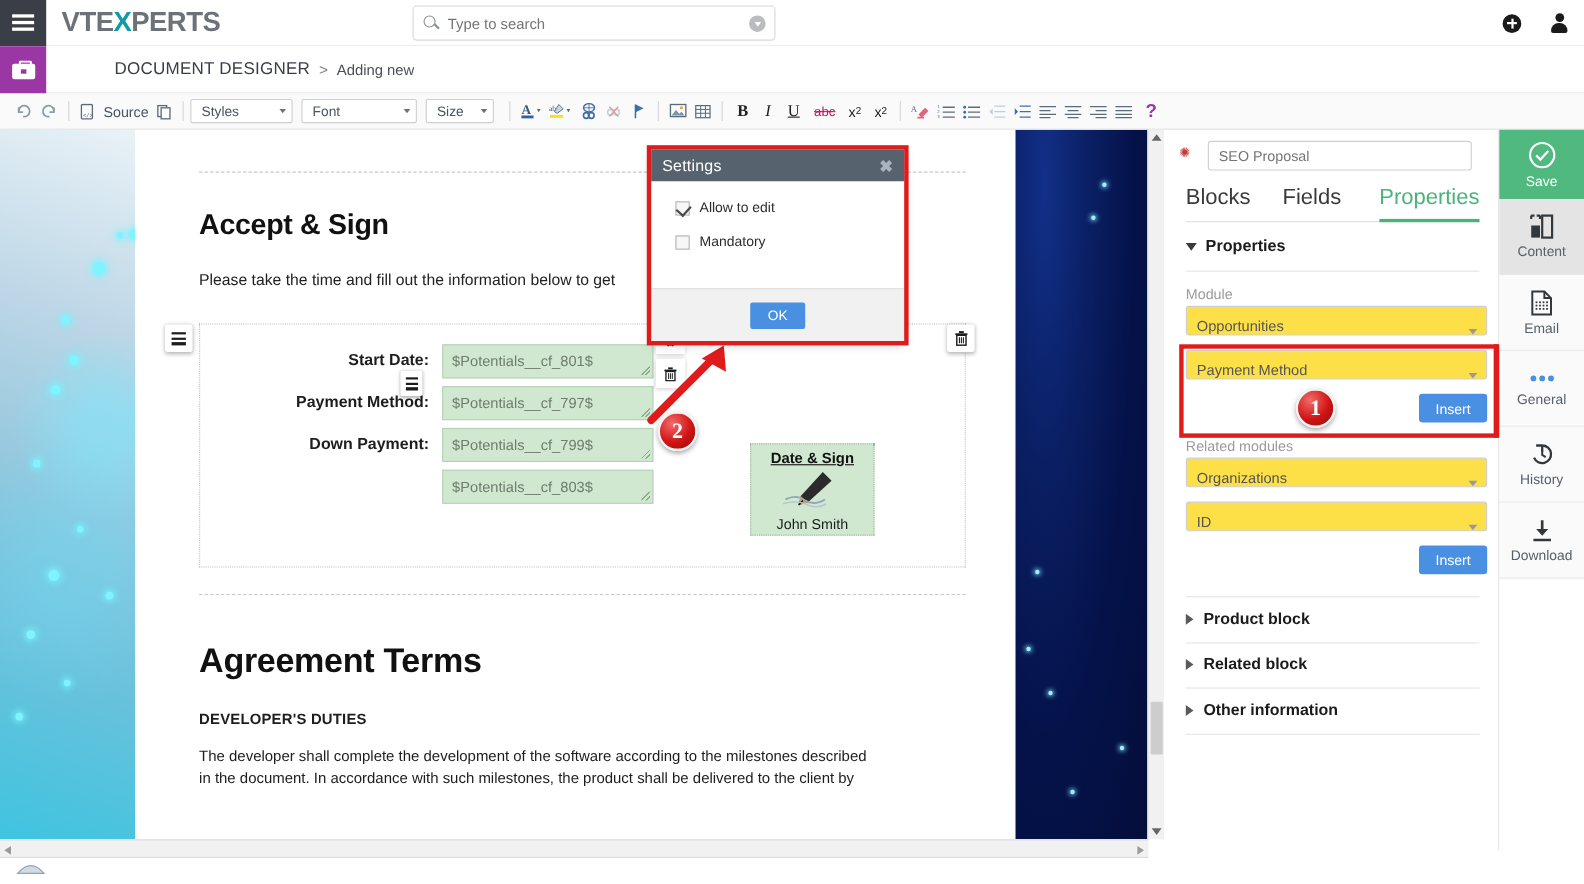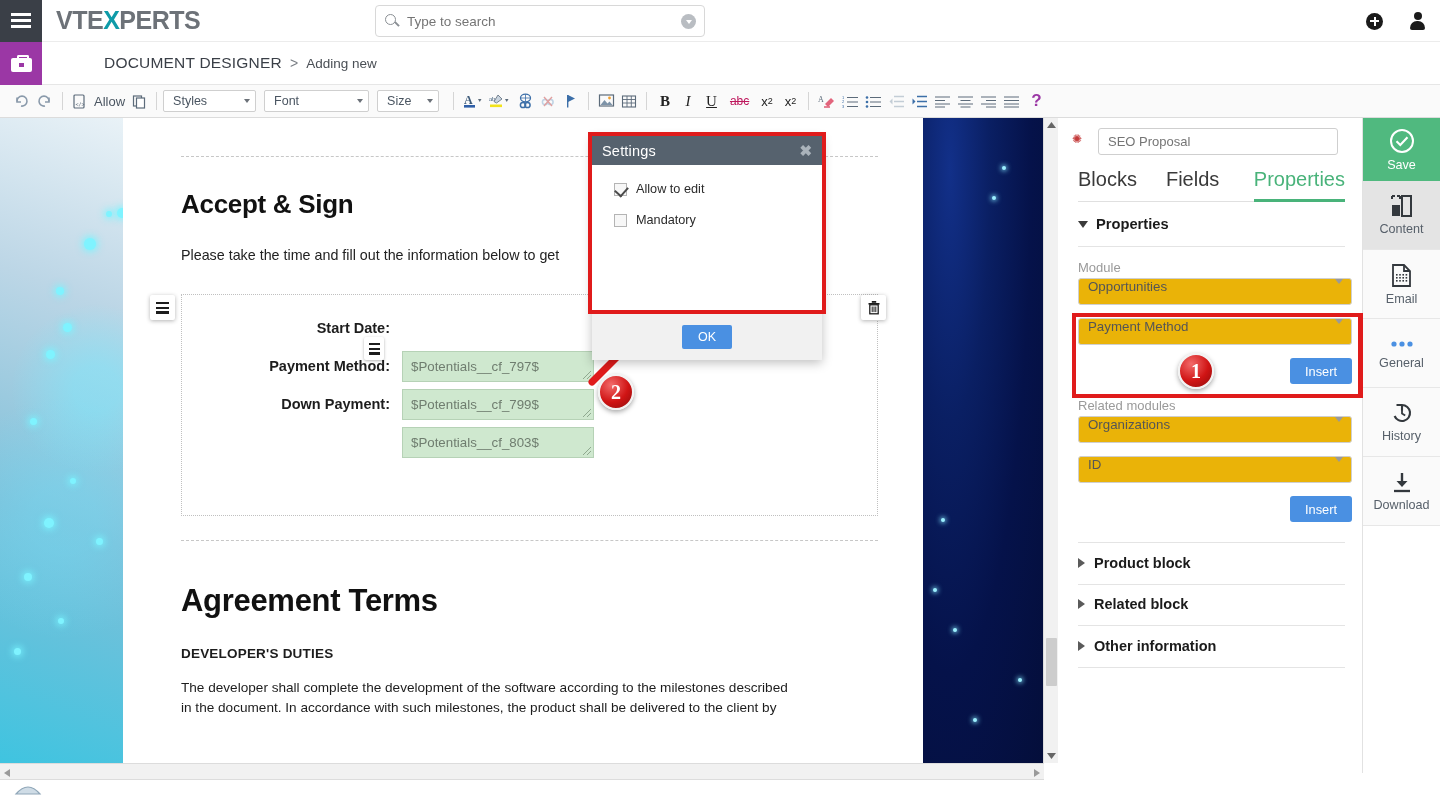--- a/index.html
+++ b/index.html
@@ -194,21 +194,21 @@
     width:27px; height:27px; background:#fff; box-shadow:0 1px 4px rgba(0,0,0,.28);
     display:flex; align-items:center; justify-content:center; cursor:pointer;
   }
 
   
   .dlg-outline {
     position:absolute; left:588px; top:132px; width:238px; height:182px;
     border:4px solid #e01b1b; z-index:30;
   }
   .dlg {
-    position:absolute; left:592px; top:136px; width:230px; height:224px;
+    position:absolute; left:592px; top:136px; width:230px; height:174px;
     background:#fff; box-shadow:0 3px 10px rgba(0,0,0,.25); z-index:29;
     display:flex; flex-direction:column;
   }
   .dlg-head {
     height:29px; background:#56626e; color:#fff; display:flex; align-items:center;
     justify-content:space-between; padding:0 10px;
   }
   .dlg-title { font-size:14.5px; letter-spacing:.2px; }
   .dlg-x { font-size:15px; color:#aab3bb; cursor:pointer; font-weight:bold; }
   .dlg-body { flex:1; padding:17px 0 0 22px; background:#fff; }
@@ -274,21 +274,21 @@
   .sec-head {
     position:absolute; left:20px; width:267px; display:flex; align-items:center; gap:8px;
     font-size:14.7px; font-weight:bold; color:#1b1b1b; cursor:pointer;
   }
   .tri-down { width:0;height:0;border-left:5px solid transparent;border-right:5px solid transparent;border-top:7px solid #3a3a3a;}
   .tri-right { width:0;height:0;border-top:5px solid transparent;border-bottom:5px solid transparent;border-left:7px solid #5a5a5a;}
   .divider { position:absolute; left:20px; width:267px; height:1px; background:#e4e4e4; }
   .flabel2 { position:absolute; left:20px; font-size:13px; color:#9a9a9a; }
   .pselect {
     position:absolute; left:20px; width:274px; height:27px; border:1px solid #cfcfcf;
-    border-radius:3px; background:#eab308; display:flex; align-items:flex-start;
+    border-radius:3px; background:#fde047; display:flex; align-items:flex-end;
     justify-content:space-between; padding:0 8px 0 9px;
     font-size:13.3px; color:#555; cursor:pointer;
   }
   .pselect .car2 { border-left:4px solid transparent;border-right:4px solid transparent;border-top:5px solid #9a9a9a;}
   .insert-btn {
     position:absolute; width:62px; height:26px; background:#4a90e2; color:#fff;
     border:none; border-radius:3px; font-size:12.8px; cursor:pointer;
     font-family:"Liberation Sans", sans-serif;
   }
   .red-outline-props {
@@ -365,21 +365,21 @@
         <path d="M13 8.5 A5 5 0 1 0 9 13" fill="none" stroke="#8a9aab" stroke-width="1.6"></path>
         <path d="M13 4.5 L13 9 L9 9" fill="none" stroke="#8a9aab" stroke-width="1.6"></path>
       </svg>
   </div>
   <div class="tb-sep"></div>
   <div class="tb-btn" style="gap:4px;">
     <svg class="ic" width="15" height="15" viewBox="0 0 15 15">
         <rect x="2" y="1" width="10" height="13" rx="1" fill="none" stroke="#5c6b7a" stroke-width="1.2"></rect>
         <text x="3.5" y="12" font-size="5" fill="#5c6b7a" font-family="monospace">&lt;/&gt;</text>
       </svg>
-    <span style="margin-left:3px;">Allow</span>
+    <span style="margin-left:3px;">Source</span>
   </div>
   <div class="tb-btn">
     <svg class="ic" width="15" height="15" viewBox="0 0 15 15">
         <rect x="1.5" y="2" width="8" height="10" fill="none" stroke="#5c6b7a" stroke-width="1.2"></rect>
         <rect x="4.5" y="4" width="8" height="10" fill="#fff" stroke="#5c6b7a" stroke-width="1.2"></rect>
       </svg>
   </div>
   <div class="tb-sep"></div>
   <div class="tb-select" style="width:93px;">
     <span>Styles</span>
@@ -561,20 +561,24 @@
               <path d="M5.2 6.5v5.6M7 6.5v5.6M8.8 6.5v5.6" stroke="#1d1d1d" stroke-width="1"></path>
             </svg>
         </div>
 
         <div class="dotted-box">
           <div class="fieldrows">
 
 
             <div class="frow">
               <span class="flabel">Start Date:</span>
+              <span class="fbox">
+                <span>$Potentials__cf_801$</span>
+                <span class="grip"></span>
+              </span>
             </div>
 
             <div class="frow">
               <span class="flabel">Payment Method:</span>
               <span class="fbox">
                 <span>$Potentials__cf_797$</span>
                 <span class="grip"></span>
               </span>
             </div>
 
@@ -613,20 +617,33 @@
             <div class="mini-btn">
               <svg width="13" height="14" viewBox="0 0 13 14">
                   <rect x="1" y="3" width="11" height="1.5" fill="#1d1d1d"></rect>
                   <rect x="4.4" y="1" width="4.2" height="1.7" fill="#1d1d1d"></rect>
                   <rect x="2.4" y="4.7" width="8.2" height="8.4" fill="none" stroke="#1d1d1d" stroke-width="1.2"></rect>
                   <path d="M4.8 6.3v5.2M6.5 6.3v5.2M8.2 6.3v5.2" stroke="#1d1d1d" stroke-width=".9"></path>
                 </svg>
             </div>
           </div>
 
+          <div class="sig-box">
+            <div class="sig-title">Date &amp; Sign</div>
+            <div style="height:44px;display:flex;align-items:center;justify-content:center;">
+              <svg width="62" height="40" viewBox="0 0 62 40">
+                <path d="M40 3 L48 11 L26 31 L18 33 L20 25 Z" fill="#2b2b2b"></path>
+                <path d="M20 25 L26 31 L18 33 Z" fill="#d9a05b"></path>
+                <path d="M18 33 L22 29" stroke="#111" stroke-width="1.5"></path>
+                <path d="M6 28 q10 -5 18 1 q8 5 18 -1" stroke="#8fa7b8" stroke-width="1.6" fill="none"></path>
+                <path d="M4 32 q12 -4 22 1 q9 4 17 -1" stroke="#b3c5d2" stroke-width="1.3" fill="none"></path>
+              </svg>
+            </div>
+            <div class="sig-name">John Smith</div>
+          </div>
         </div>
       </div>
 
       <div class="dash-rule" style="margin-top:24px;"></div>
 
       <h1 class="doc-h1" style="font-size:31px;margin-top:42px;">Agreement Terms</h1>
       <div style="font-size:13.5px;color:#1d1d1d;font-weight:bold;letter-spacing:.2px;margin-top:27px;">DEVELOPER'S DUTIES</div>
       <div style="font-size:13.6px;color:#1d1d1d;margin-top:17px;line-height:1.45;white-space:nowrap;">The developer shall complete the development of the software according to the milestones described</div>
       <div style="font-size:13.6px;color:#1d1d1d;line-height:1.45;white-space:nowrap;">in the document. In accordance with such milestones, the product shall be delivered to the client by</div>
     </div>

